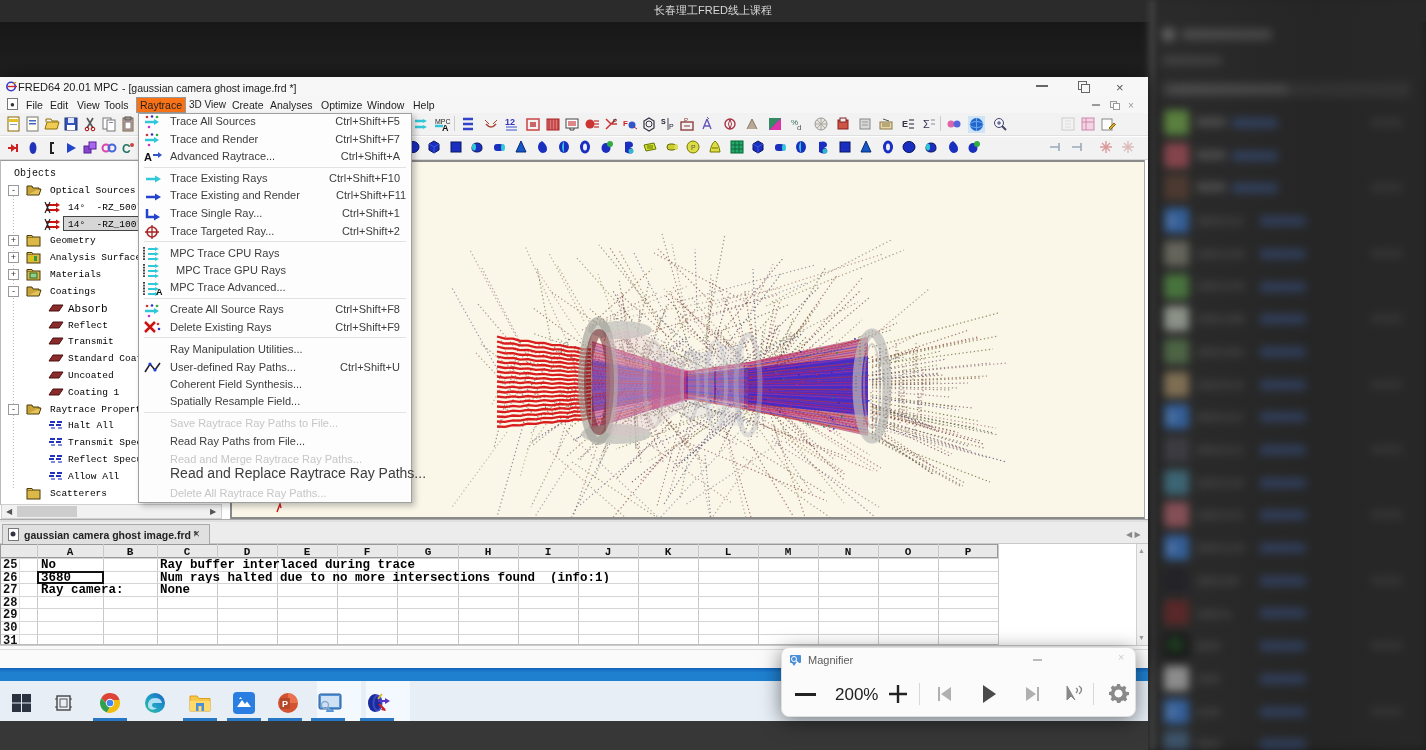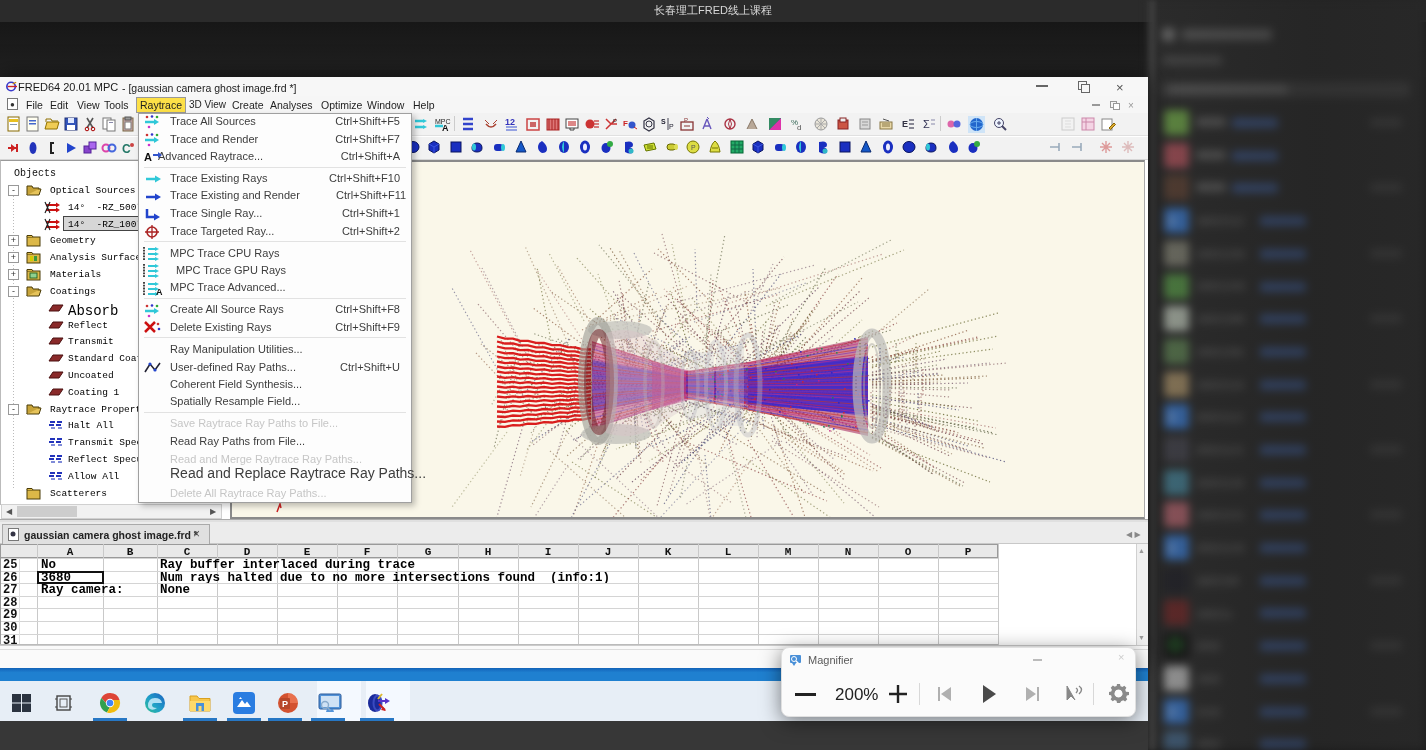--- a/index.html
+++ b/index.html
@@ -105,21 +105,21 @@
 <div style="position:absolute;left:1036px;top:85px;width:12px;height:2px;background:#666;"></div>
 <div style="position:absolute;left:1078px;top:81px;width:9px;height:9px;border:1px solid #666;background:#f7f7f7;"></div>
 <div style="position:absolute;left:1081px;top:84px;width:9px;height:9px;border:1px solid #666;background:#f7f7f7;"></div>
 <div style="position:absolute;left:1116px;top:80px;font-size:13px;color:#555;">×</div>
 <div style="position:absolute;left:0;top:96px;width:1148px;height:17px;background:#f6f6f6;"></div>
 <div style="position:absolute;left:7px;top:98px;width:11px;height:12px;border:1px solid #777;background:#fff;font-size:8px;color:#333;text-align:center;line-height:11px;">●</div>
 <div style="position:absolute;left:26px;top:99px;font-size:10.5px;color:#1e1e1e;white-space:nowrap;">File</div>
 <div style="position:absolute;left:50px;top:99px;font-size:10.5px;color:#1e1e1e;white-space:nowrap;">Edit</div>
 <div style="position:absolute;left:77px;top:99px;font-size:10.5px;color:#1e1e1e;white-space:nowrap;">View</div>
 <div style="position:absolute;left:104px;top:99px;font-size:10.5px;color:#1e1e1e;white-space:nowrap;">Tools</div>
-<div style="position:absolute;left:140px;top:99px;font-size:10.5px;color:#1e1e1e;white-space:nowrap;border:1px solid #999;background:#fde047;padding:0 3px;margin-left:-4px;margin-top:-2px;line-height:14px;">Raytrace</div>
+<div style="position:absolute;left:140px;top:99px;font-size:10.5px;color:#1e1e1e;white-space:nowrap;border:1px solid #999;background:#f97316;padding:0 3px;margin-left:-4px;margin-top:-2px;line-height:14px;">Raytrace</div>
 <div style="position:absolute;left:189px;top:99px;font-size:10px;color:#1e1e1e;white-space:nowrap;">3D View</div>
 <div style="position:absolute;left:232px;top:99px;font-size:10.5px;color:#1e1e1e;white-space:nowrap;">Create</div>
 <div style="position:absolute;left:270px;top:99px;font-size:10.5px;color:#1e1e1e;white-space:nowrap;">Analyses</div>
 <div style="position:absolute;left:321px;top:99px;font-size:10.5px;color:#1e1e1e;white-space:nowrap;">Optimize</div>
 <div style="position:absolute;left:367px;top:99px;font-size:10.5px;color:#1e1e1e;white-space:nowrap;">Window</div>
 <div style="position:absolute;left:413px;top:99px;font-size:10.5px;color:#1e1e1e;white-space:nowrap;">Help</div>
 <div style="position:absolute;left:1092px;top:104px;width:8px;height:1.5px;background:#999;"></div>
 <div style="position:absolute;left:1110px;top:101px;width:7px;height:7px;border:1px solid #999;"></div>
 <div style="position:absolute;left:1113px;top:103px;width:7px;height:7px;border:1px solid #999;background:#fff;"></div>
 <div style="position:absolute;left:1128px;top:100px;font-size:10px;color:#999;">×</div>
@@ -475,21 +475,21 @@
 <div style="position:absolute;left:50px;top:268px;font-size:9.5px;color:#000;white-space:nowrap;"><span class="mono">Materials</span></div>
 <div style="position:absolute;left:8px;top:286px;width:11px;height:11px;border:1px solid #999;background:#fff;font-size:9px;line-height:9px;text-align:center;color:#333;">-</div>
 <svg class="tl" style="left:26px;top:283.92px" width="16" height="15" viewBox="0 0 16 15">
     <path d="M1,12 L3,6 L15,6 L13,12 Z" fill="#e6c35a" stroke="#4a3c08"></path>
     <path d="M1,12 L1,3 L6,3 L7,5 L13,5 L13,6" fill="#c8a43a" stroke="#4a3c08"></path>
   </svg>
 <div style="position:absolute;left:50px;top:285px;font-size:9.5px;color:#000;white-space:nowrap;"><span class="mono">Coatings</span></div>
 <svg class="tl" style="left:48px;top:301.74px" width="16" height="12" viewBox="0 0 16 12">
     <path d="M1,9 L5,3 L15,3 L11,9 Z" fill="#8a2a2a" stroke="#4a1010"></path>
   </svg>
-<div style="position:absolute;left:68px;top:302px;font-size:14px;color:#000;white-space:nowrap;"><span class="mono">Absorb</span></div>
+<div style="position:absolute;left:68px;top:302px;font-size:11px;color:#000;white-space:nowrap;"><span class="mono">Absorb</span></div>
 <svg class="tl" style="left:48px;top:318.56px" width="16" height="12" viewBox="0 0 16 12">
     <path d="M1,9 L5,3 L15,3 L11,9 Z" fill="#8a2a2a" stroke="#4a1010"></path>
   </svg>
 <div style="position:absolute;left:68px;top:319px;font-size:9.5px;color:#000;white-space:nowrap;"><span class="mono">Reflect</span></div>
 <svg class="tl" style="left:48px;top:335.38px" width="16" height="12" viewBox="0 0 16 12">
     <path d="M1,9 L5,3 L15,3 L11,9 Z" fill="#8a2a2a" stroke="#4a1010"></path>
   </svg>
 <div style="position:absolute;left:68px;top:335px;font-size:9.5px;color:#000;white-space:nowrap;"><span class="mono">Transmit</span></div>
 <svg class="tl" style="left:48px;top:352.2px" width="16" height="12" viewBox="0 0 16 12">
     <path d="M1,9 L5,3 L15,3 L11,9 Z" fill="#8a2a2a" stroke="#4a1010"></path>
@@ -1364,21 +1364,21 @@
     <div style="position:absolute;left:32px;top:20px;font-size:11px;color:#3d3d3d;white-space:nowrap;">Trace and Render</div>
     <div style="position:absolute;left:150px;top:20px;width:112px;text-align:right;font-size:11px;color:#3d3d3d;">Ctrl+Shift+F7</div>
     <svg class="tl" style="left:5px;top:18.5px" width="20" height="16" viewBox="0 0 20 16">
       <path d="M2,8 h9" stroke="#30c8d8" stroke-width="2.5"></path>
       <path d="M11,5 l5,3 -5,3" fill="#30c8d8"></path>
       <circle cx="4" cy="3" r="1.3" fill="#cc3333"></circle>
       <circle cx="9" cy="2.5" r="1.3" fill="#3333cc"></circle>
       <circle cx="14" cy="3" r="1.3" fill="#33aa33"></circle>
       <circle cx="6" cy="13" r="1.3" fill="#cc33cc"></circle>
     </svg>
-    <div style="position:absolute;left:20px;top:37px;font-size:11px;color:#3d3d3d;white-space:nowrap;">Advanced Raytrace...</div>
+    <div style="position:absolute;left:32px;top:37px;font-size:11px;color:#3d3d3d;white-space:nowrap;">Advanced Raytrace...</div>
     <div style="position:absolute;left:150px;top:37px;width:112px;text-align:right;font-size:11px;color:#3d3d3d;">Ctrl+Shift+A</div>
     <svg class="tl" style="left:5px;top:36px" width="20" height="16" viewBox="0 0 20 16">
       <text x="1" y="12" font-size="11" font-weight="bold" fill="#111">A</text>
       <path d="M10,6 h7" stroke="#3355cc" stroke-width="2"></path>
       <path d="M15,3 l4,3 -4,3" fill="#3355cc"></path>
     </svg>
     <div style="position:absolute;left:6px;top:54px;width:262px;height:1px;background:#e2e2e2;"></div>
     <div style="position:absolute;left:32px;top:59px;font-size:11px;color:#3d3d3d;white-space:nowrap;">Trace Existing Rays</div>
     <div style="position:absolute;left:150px;top:59px;width:112px;text-align:right;font-size:11px;color:#3d3d3d;">Ctrl+Shift+F10</div>
     <svg class="tl" style="left:5px;top:58px" width="20" height="16" viewBox="0 0 20 16">

